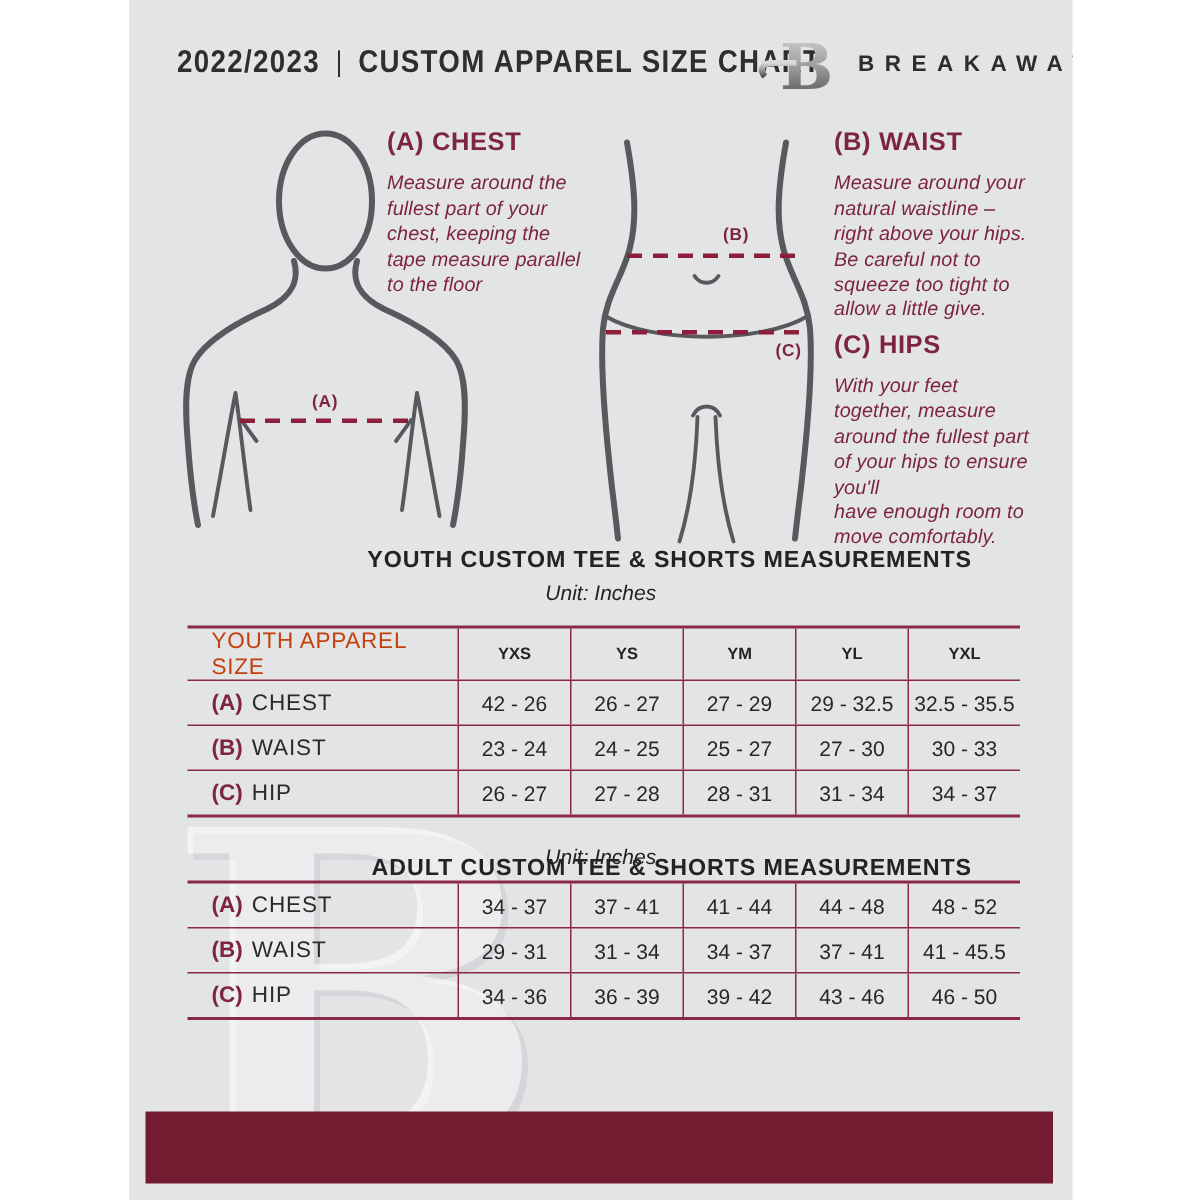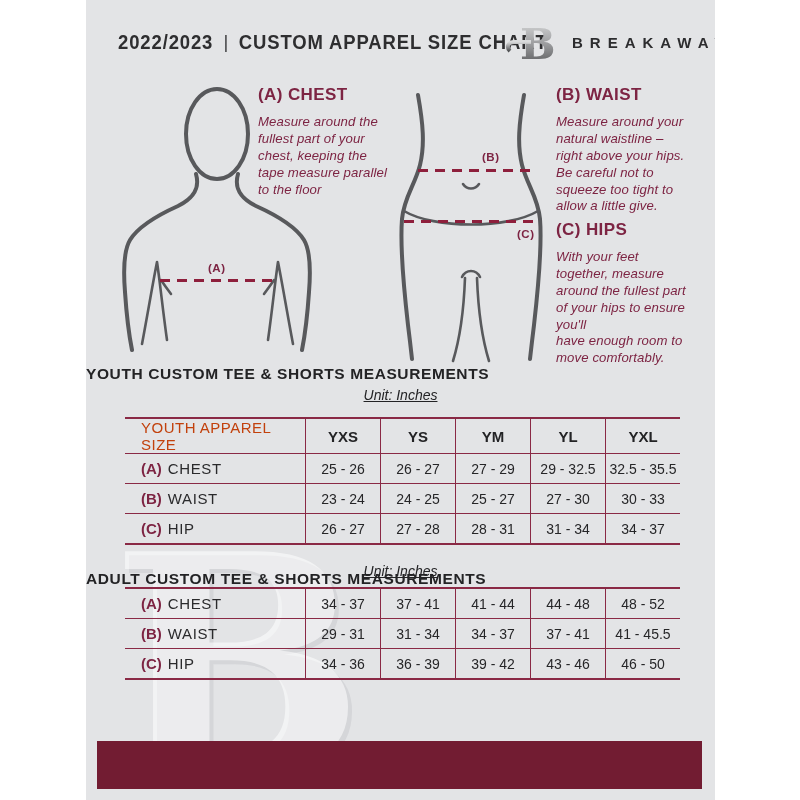--- a/index.html
+++ b/index.html
@@ -27,34 +27,34 @@
   .fig .thin{stroke-width:2.6;}
   .dash{position:absolute;height:3px;
     background:repeating-linear-gradient(90deg,#8e1f3c 0 10px,transparent 10px 17px);}
   .marker{position:absolute;font-size:11.5px;font-weight:700;color:#7d2443;letter-spacing:0.5px;}
   
   .guide{position:absolute;color:#7d2443;}
   .guide h3{margin:0;font-size:17px;font-weight:700;letter-spacing:0.4px;}
   .guide p{margin:9px 0 0 0;font-size:13.2px;font-style:italic;line-height:1.28;
     white-space:pre-line;letter-spacing:0.1px;}
   
-  .tbl-title{position:absolute;left:0;width:562px;text-align:left;
+  .tbl-title{position:absolute;left:0;width:562px;text-align:right;
     font-size:15.5px;font-weight:700;letter-spacing:0.6px;color:#232325;}
   .tbl-unit{position:absolute;left:0;width:629px;text-align:center;
-    font-size:14px;font-style:italic;color:#232325;text-decoration:underline;}
+    font-size:14px;font-style:italic;color:#232325;}
   .sizetable{position:absolute;left:39px;width:555px;border-top:2px solid #8a2945;}
   .trow{display:grid;grid-template-columns:180px repeat(5,75px);
     border-bottom:1.5px solid #8a2945;}
   .trow:last-child{border-bottom:2px solid #8a2945;}
   .trow.head{height:34px;}
   .trow.data{height:29px;}
   .tcell{display:flex;align-items:center;justify-content:center;
     font-size:14px;color:#262628;border-left:1.5px solid #8a2945;}
   .tcell:first-child{border-left:none;justify-content:flex-start;padding-left:16px;}
-  .tcell.colhead{font-weight:700;font-size:15px;color:#232325;}
+  .tcell.colhead{font-weight:700;font-size:11px;color:#232325;}
   .tcell.cornerhead{font-weight:400;font-size:15px;letter-spacing:0.5px;color:#c2410c;}
   .rowkey{color:#7d2443;font-weight:800;font-size:15px;}
   .rowlabel{margin-left:6px;font-size:15px;letter-spacing:0.6px;color:#2a2a2c;}
   
   .footer-bar{position:absolute;left:11px;top:741px;width:605px;height:48px;background:#721c32;}
   .watermark{position:absolute;left:25px;top:530px;font-family:"DejaVu Serif",serif;
     font-weight:700;font-size:300px;line-height:0.9;color:rgba(255,255,255,0.55);
     text-shadow:4px 4px 0 rgba(170,172,178,0.25);pointer-events:none;}
 </style>
 </head>
@@ -143,21 +143,21 @@
       <div class="tcell colhead">YS</div>
       <div class="tcell colhead">YM</div>
       <div class="tcell colhead">YL</div>
       <div class="tcell colhead">YXL</div>
     </div>
     <div class="trow data">
       <div class="tcell">
           <span class="rowkey">(A)</span>
           <span class="rowlabel">CHEST</span>
         </div>
-      <div class="tcell">25 - 26</div>
+      <div class="tcell">42 - 26</div>
       <div class="tcell">26 - 27</div>
       <div class="tcell">27 - 29</div>
       <div class="tcell">29 - 32.5</div>
       <div class="tcell">32.5 - 35.5</div>
     </div>
     <div class="trow data">
       <div class="tcell">
           <span class="rowkey">(B)</span>
           <span class="rowlabel">WAIST</span>
         </div>

